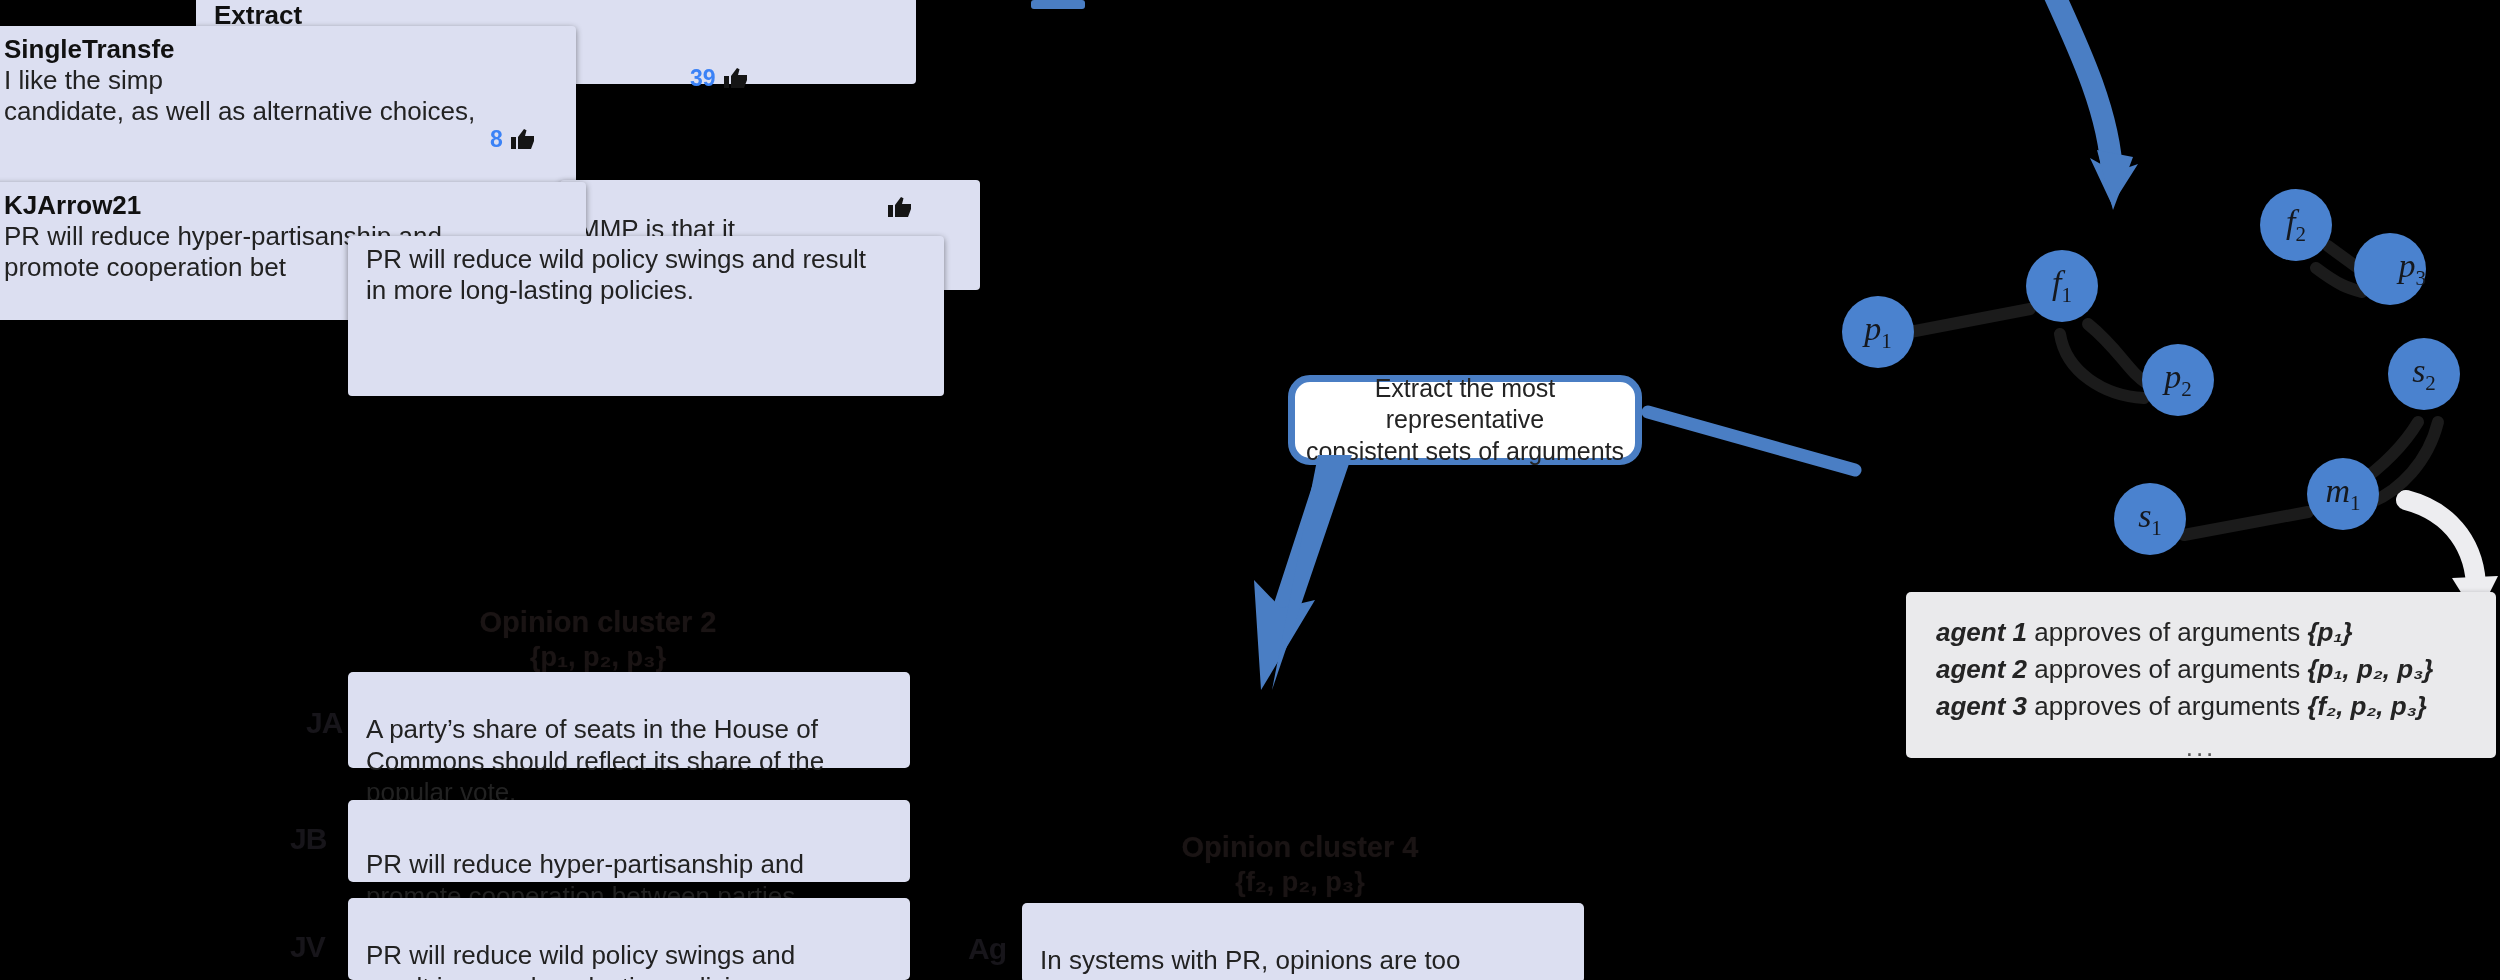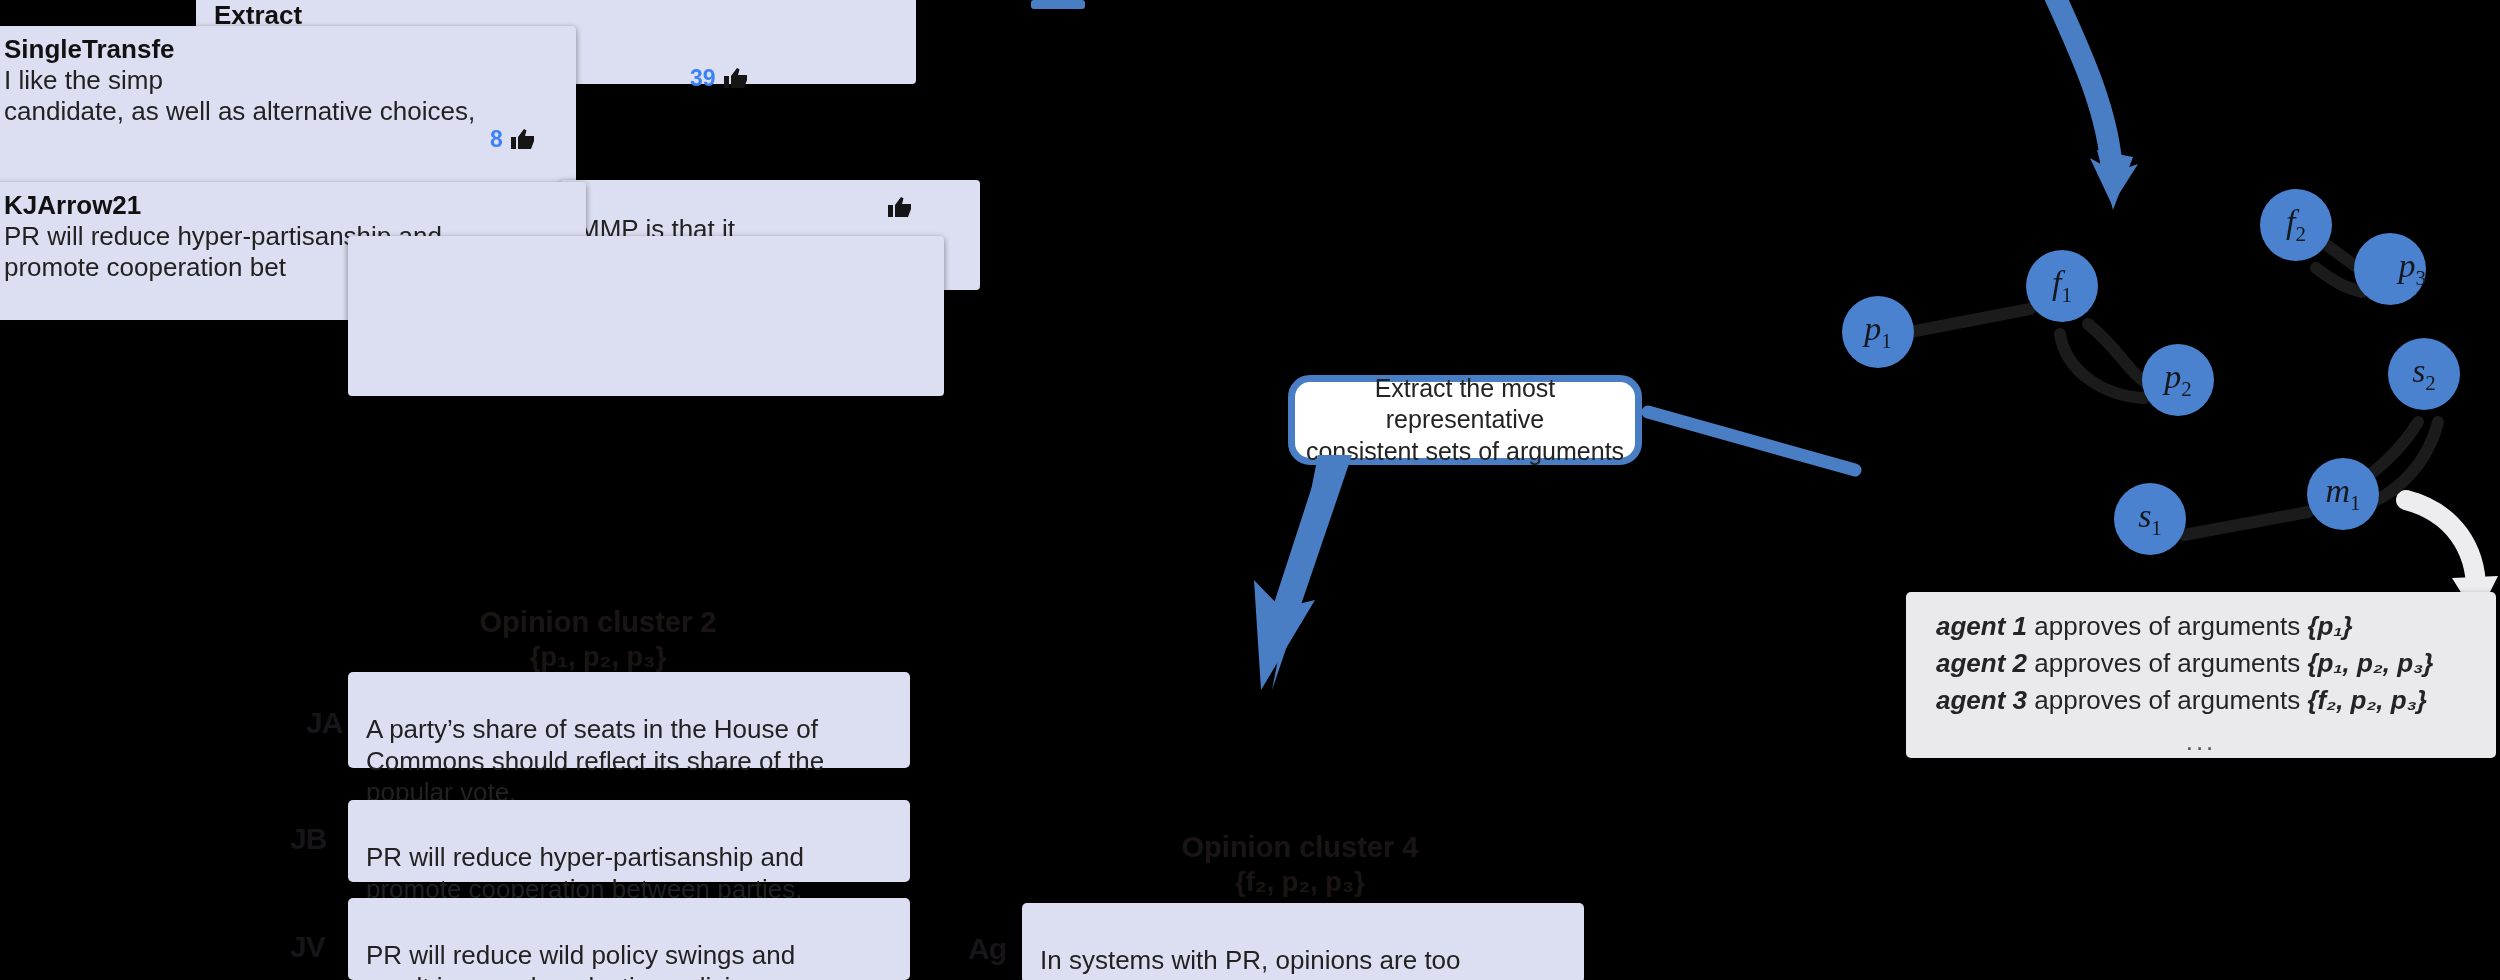--- a/index.html
+++ b/index.html
@@ -101,21 +101,21 @@
   }
   .node sub{font-size:21px;font-style:normal;vertical-align:sub;}
 
   
   .approvals{
     position:absolute;
     background:#eaeaec;
     border-radius:5px;
     color:#242424;
     font-size:26px;line-height:1.42;
-    padding:16px 30px 14px 30px;
+    padding:22px 30px 14px 30px;
     box-sizing:border-box;
     box-shadow:0 2px 6px rgba(0,0,0,.35);
   }
   .approvals .ag{font-weight:bold;font-style:italic;}
   .approvals .set{font-style:italic;font-weight:bold;}
   .approvals .dots{text-align:center;color:#555;letter-spacing:3px;margin-top:4px;}
 
   svg.overlay{position:absolute;left:0;top:0;width:2500px;height:980px;pointer-events:none;}
 </style>
 </head>
@@ -208,20 +208,22 @@
     </svg>
   </div>
 
   <div class="card" style="left:-14px;top:182px;width:600px;height:138px;padding:8px 18px;">
     <span class="uname">KJArrow21</span>
     <span class="ctext">PR will reduce hyper-partisanship and
 promote cooperation bet</span>
   </div>
 
   <div class="card" style="left:348px;top:236px;width:596px;height:160px;padding:8px 18px;">
+    <span class="ctext">PR will reduce wild policy swings and result
+in more long-lasting policies.</span>
   </div>
 
   <div class="bubble" style="left:1288px;top:375px;width:354px;height:90px;">
     <span>Extract the most representative
 consistent sets of arguments</span>
   </div>
   <svg class="overlay">
     <path d="M1318 455 L1352 455 L1272 690 Z" fill="#4a7ec4"></path>
   </svg>
 
@@ -231,21 +233,21 @@
   </div>
 
   <div class="avatarglyph" style="left:290px;top:706px;margin-left:16px;">JA</div>
   <div class="argcard" style="left:348px;top:672px;width:562px;height:96px;padding:11px 18px;">
     <span>A party’s share of seats in the House of
 Commons should reflect its share of the
 popular vote.</span>
   </div>
 
   <div class="avatarglyph" style="left:290px;top:822px;">JB</div>
-  <div class="argcard" style="left:348px;top:800px;width:562px;height:82px;padding:11px 18px;">
+  <div class="argcard" style="left:348px;top:800px;width:562px;height:82px;padding:18px 18px;">
     <span>PR will reduce hyper-partisanship and
 promote cooperation between parties.</span>
   </div>
 
   <div class="avatarglyph" style="left:290px;top:930px;">JV</div>
   <div class="argcard" style="left:348px;top:898px;width:562px;height:82px;padding:11px 18px;">
     <span>PR will reduce wild policy swings and
 result in more long-lasting policies.</span>
   </div>
 

